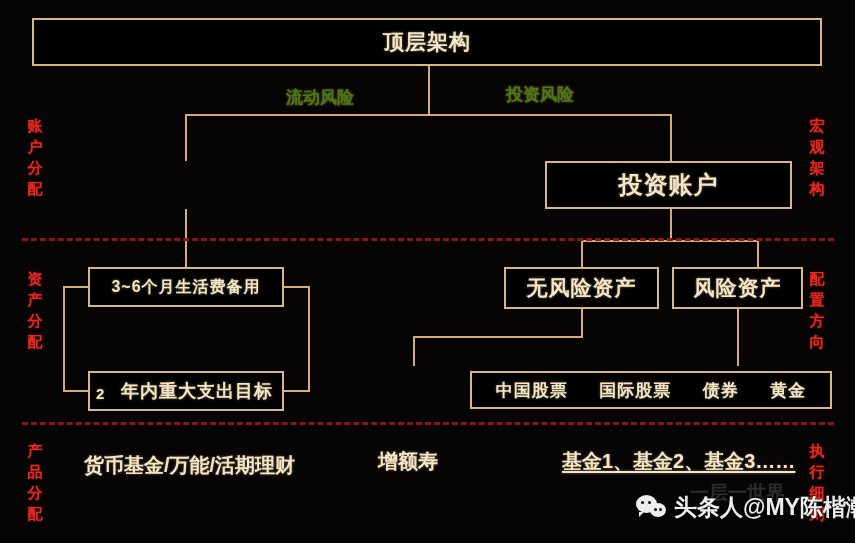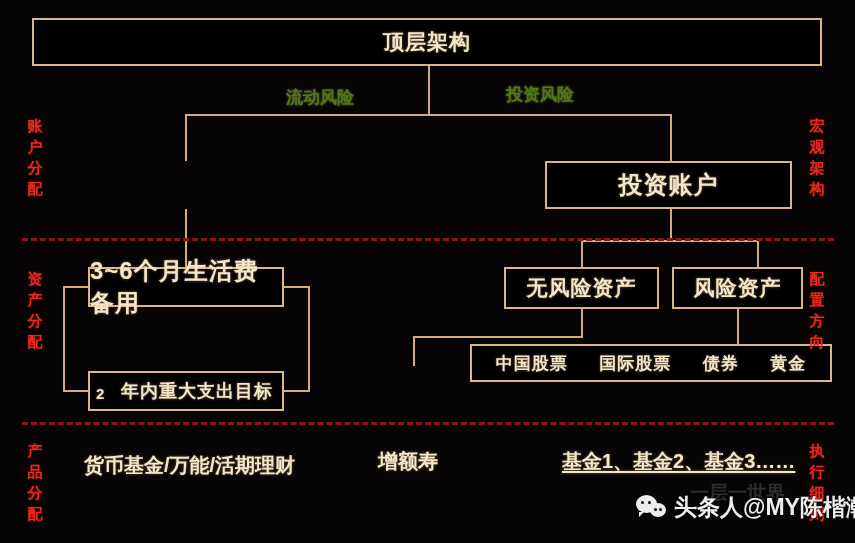--- a/index.html
+++ b/index.html
@@ -181,21 +181,21 @@
 
 
   <div class="gbox" id="investment-account" style="left:545px; top:161px; width:247px; height:48px; font-size:24px;">
     <span>投资账户</span>
   </div>
 
   <div class="dash" style="top:238px;"></div>
 
   <div class="ln lnv" style="left:185px; top:209px; height:58px;"></div>
 
-  <div class="gbox" id="liq-child-1" style="left:88px; top:267px; width:196px; height:40px; font-size:24px;">
+  <div class="gbox" id="liq-child-1" style="left:88px; top:267px; width:196px; height:40px; font-size:16px;">
     <span>3~6个月生活费备用</span>
   </div>
 
   <div class="gbox" id="liq-child-2" style="left:88px; top:371px; width:196px; height:40px; font-size:18px; justify-content:center; padding-left:22px;">
     <span>年内重大支出目标</span>
   </div>
 
   <div class="gtext" style="left:96px; top:385px; font-size:15px;">2</div>
 
   <div class="ln lnh" style="left:63px; top:286px; width:26px;"></div>
@@ -219,21 +219,21 @@
     <span>风险资产</span>
   </div>
 
   <div class="ln lnv" style="left:581px; top:309px; height:28px;"></div>
   <div class="ln lnh" style="left:413px; top:336px; width:170px;"></div>
   <div class="ln lnv" style="left:413px; top:336px; height:30px;"></div>
 
   <div class="ln lnv" style="left:737px; top:309px; height:57px;"></div>
 
 
-  <div class="gbox" id="risk-asset-row" style="left:470px; top:344px; width:362px; height:38px;text-align:right;">
+  <div class="gbox" id="risk-asset-row" style="left:470px; top:371px; width:362px; height:38px;text-align:right;">
     <span>中国股票</span>
     <span>国际股票</span>
     <span>债券</span>
     <span>黄金</span>
   </div>
 
   <div class="dash" style="top:422px;"></div>
 
   <div class="gtext" style="left:84px; top:452px; font-size:20px;">货币基金/万能/活期理财</div>
   <div class="gtext" style="left:378px; top:448px; font-size:20px;">增额寿</div>

